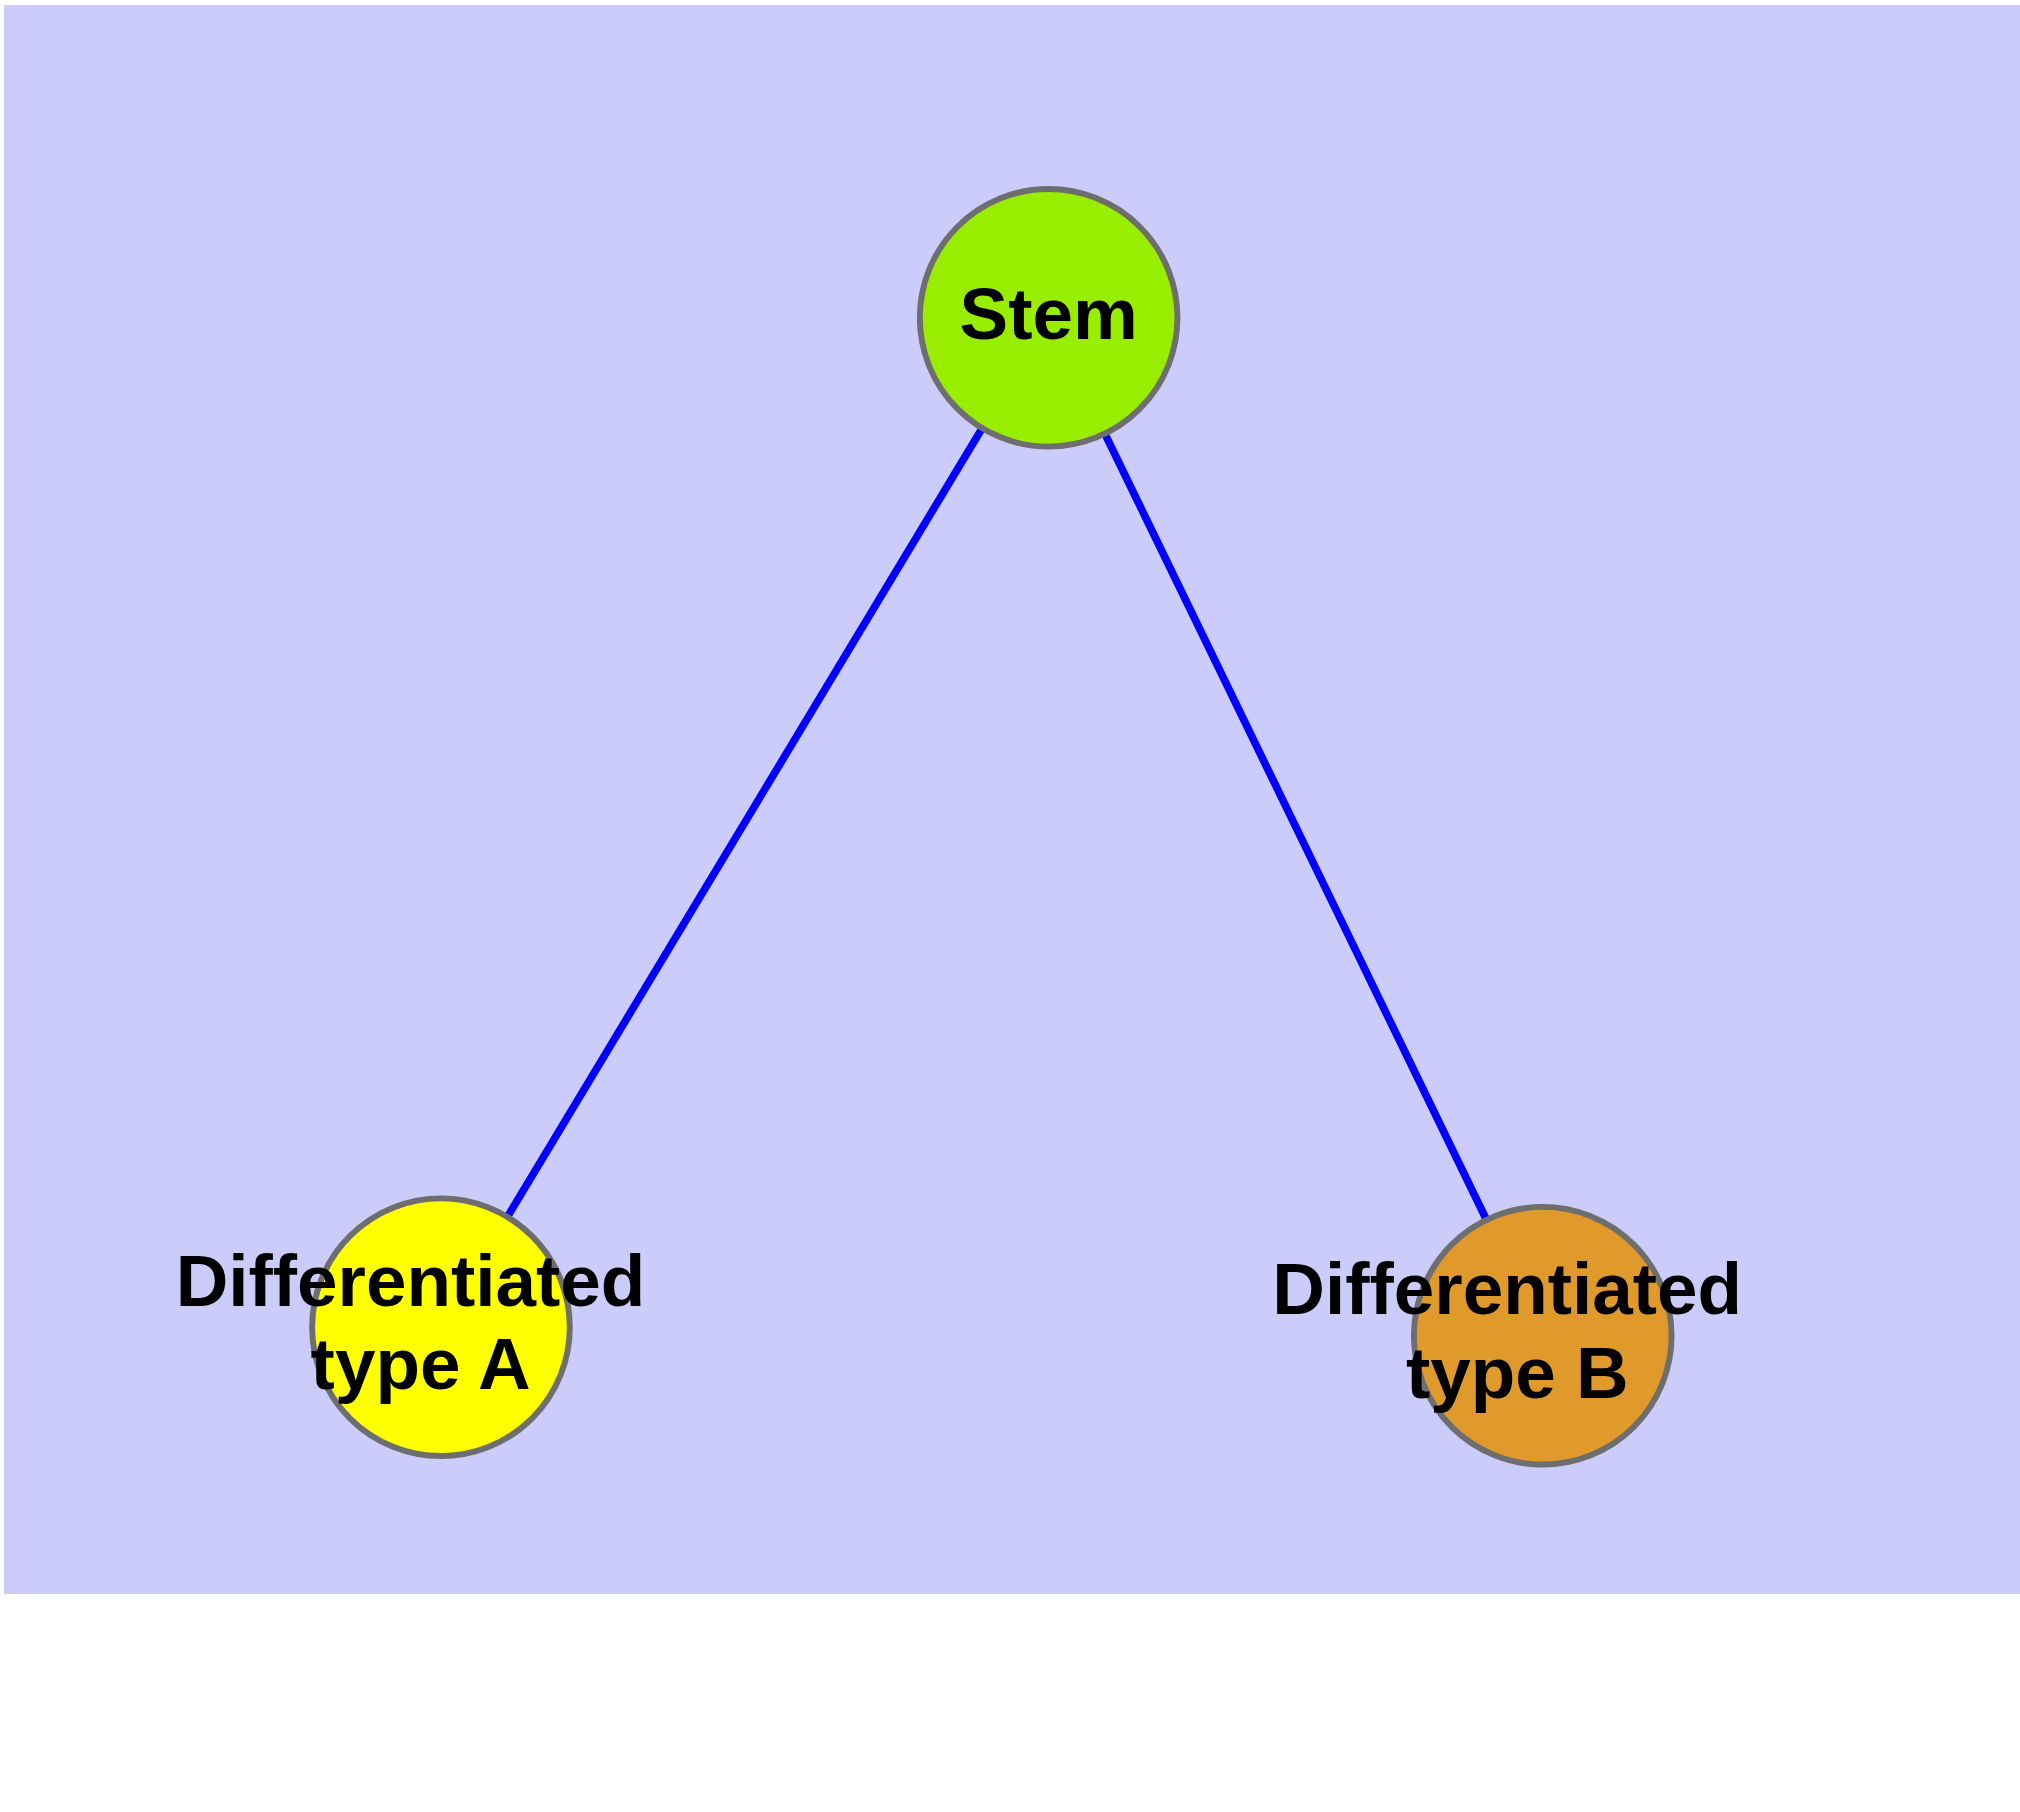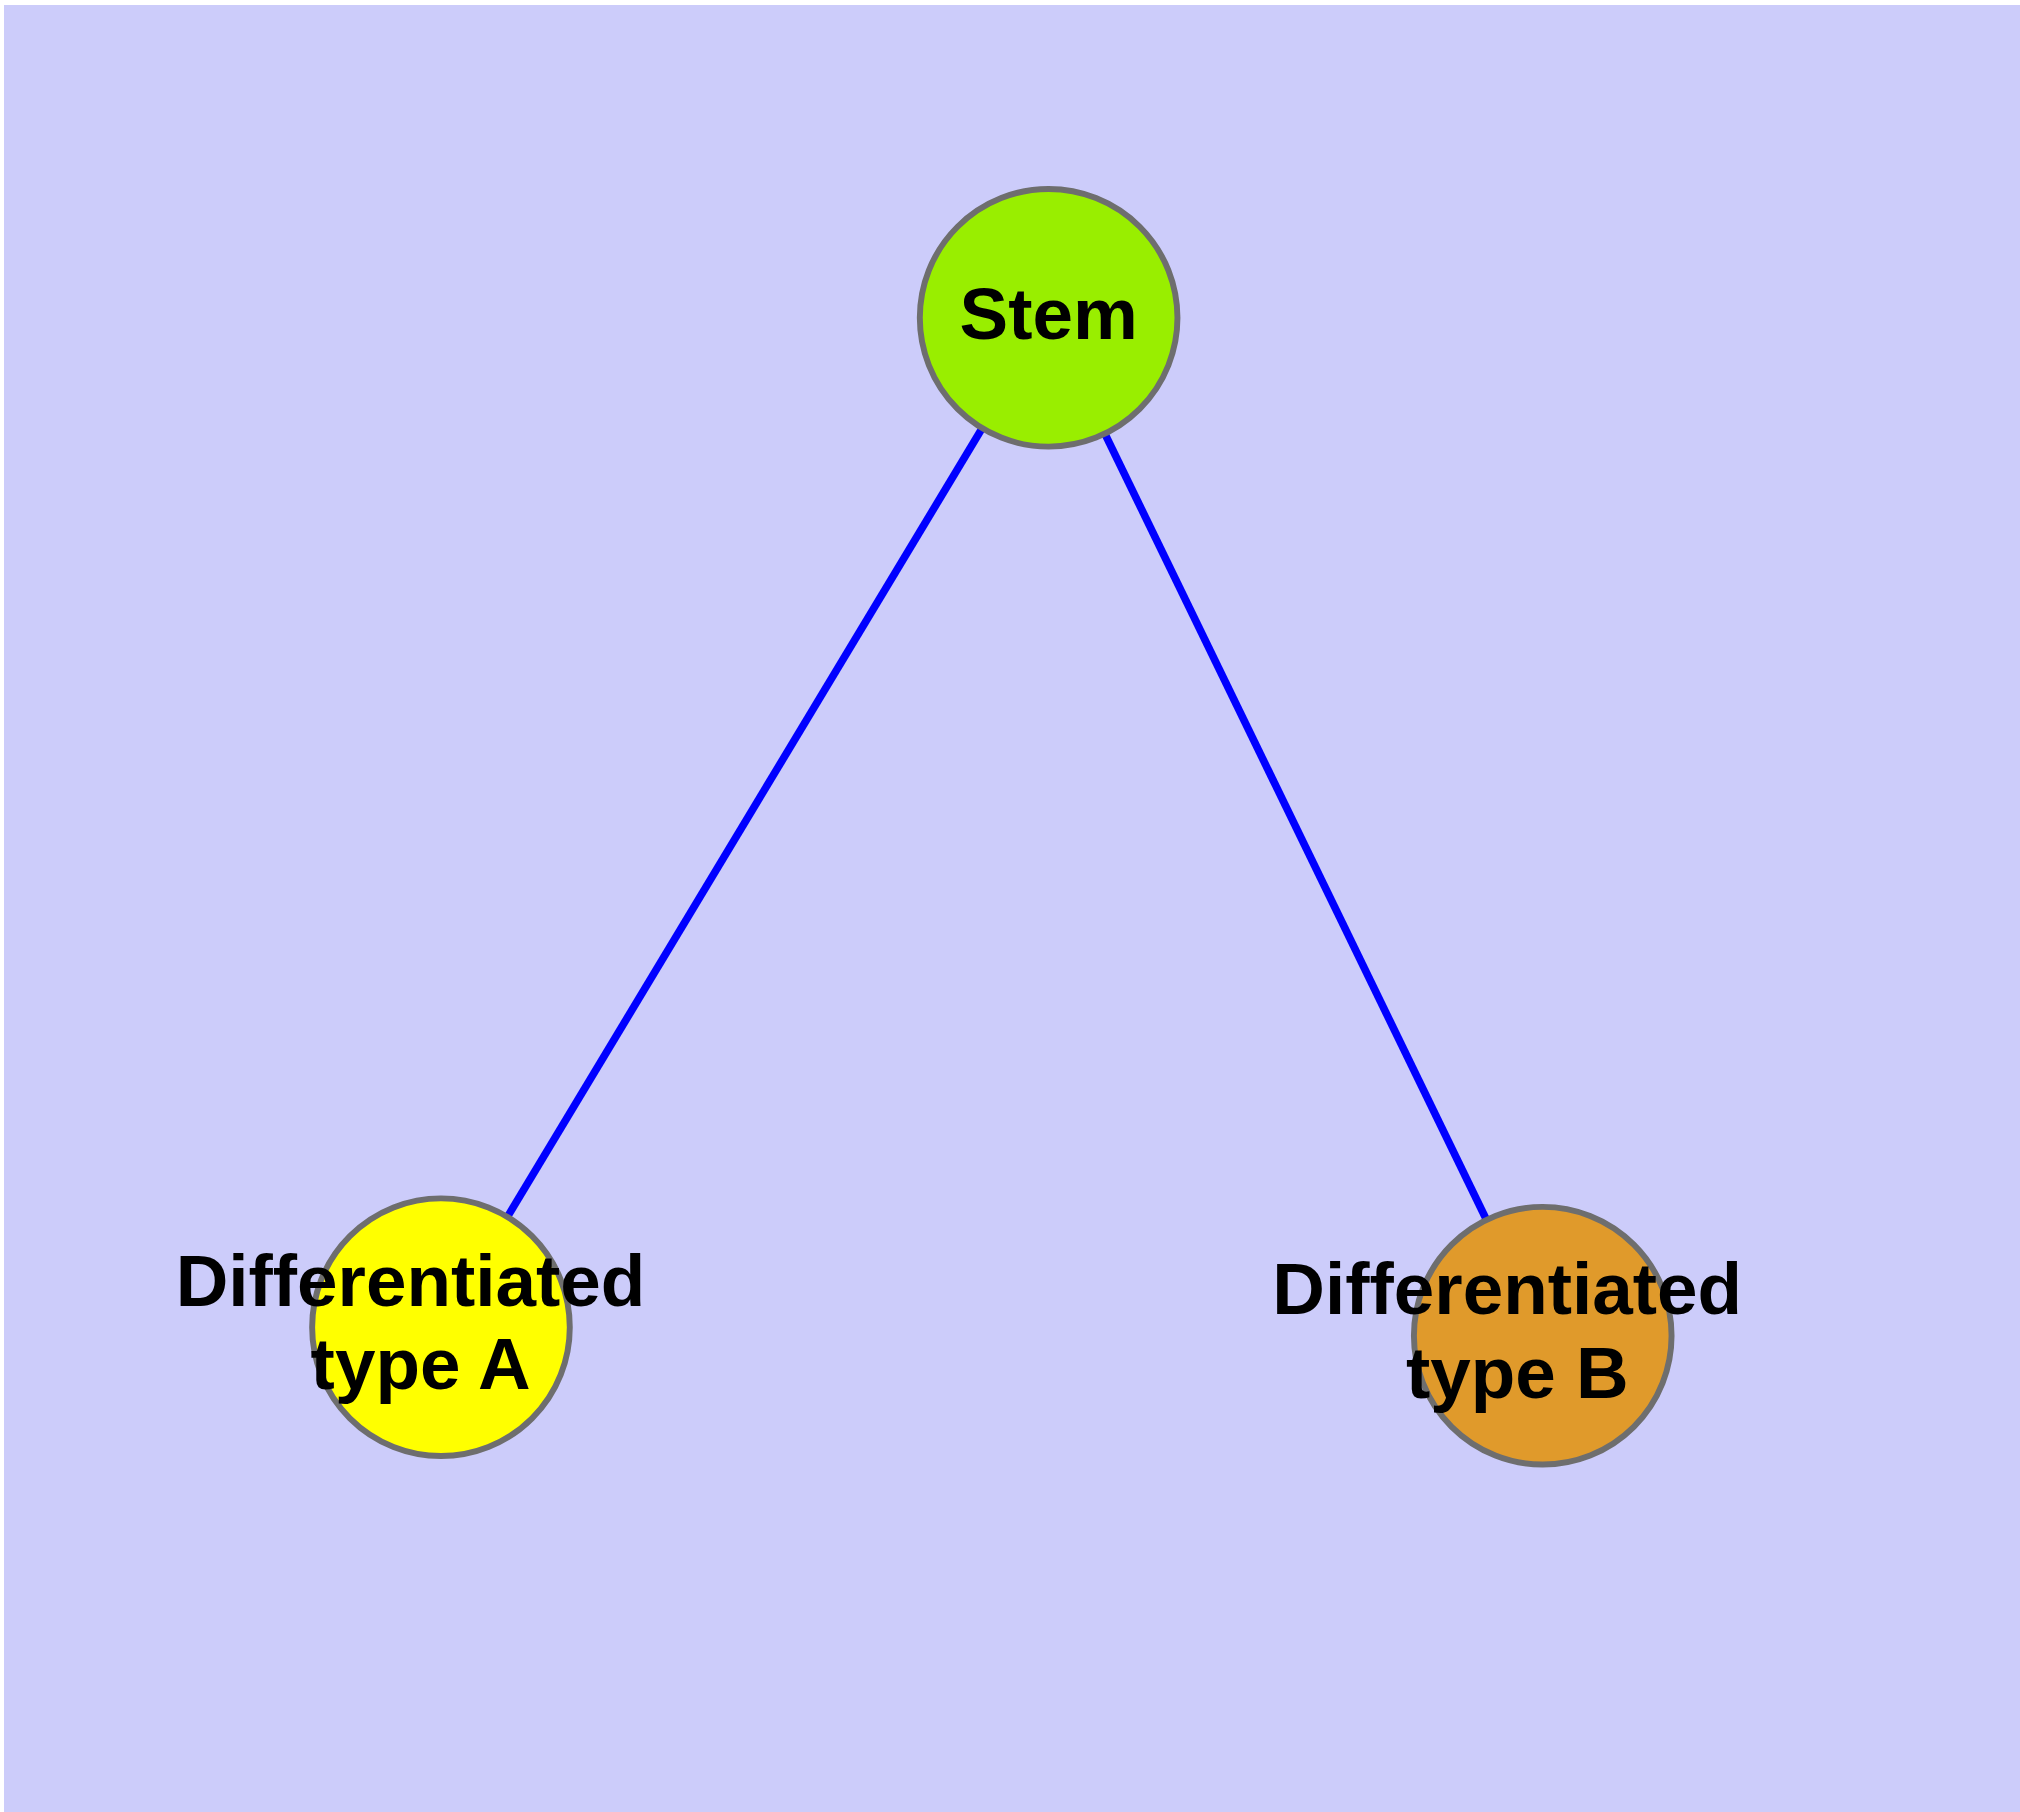--- a/index.html
+++ b/index.html
@@ -3,21 +3,21 @@
 <meta charset="utf-8">
 <style>
   html, body {
     margin: 0;
     padding: 0;
     background: #ffffff;
   }
   #stage {
     position: relative;
     width: 2021px;
-    height: 1812px;
+    height: 1594px;
     background: #ffffff;
     overflow: hidden;
     font-family: "Liberation Sans", sans-serif;
   }
   #canvas-bg {
     position: absolute;
     left: 4.2px;
     top: 5.1px;
     width: 2016px;
     height: 1807px;

